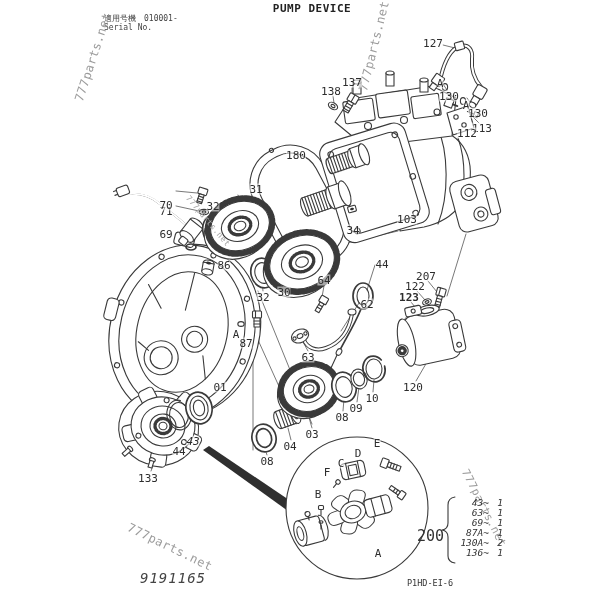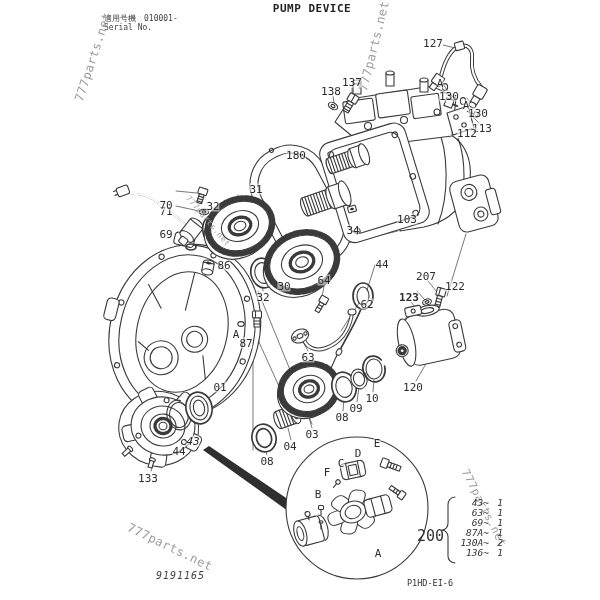--- a/index.html
+++ b/index.html
@@ -16,21 +16,21 @@
   #wm3{left:208px;top:221px;transform:translate(-50%,-50%) rotate(50deg);font-size:8px;color:#a8a8a8;}
   #wm4{left:170px;top:547px;transform:translate(-50%,-50%) rotate(26deg);}
   #wm5{left:484px;top:508px;transform:translate(-50%,-50%) rotate(63deg);font-size:11px;}
   .plabel{position:absolute;transform:translate(-50%,-50%);font-size:11px;color:#2d2d2d;
           white-space:nowrap;background:rgba(255,255,255,.55);line-height:11px;}
   #legend-rows{left:452px;top:498px;font-size:9.5px;line-height:10px;color:#333;font-style:italic;}
   .lrow{display:flex;}
   .lrow .ref{width:37px;text-align:right;}
   .lrow .qty{width:14px;text-align:right;}
   #g200{left:417px;top:527px;width:26px;text-align:right;font-size:15px;}
-  #dwg{left:156px;top:570px;font-size:10px;font-style:italic;letter-spacing:1px;color:#444;}
+  #dwg{left:140px;top:570px;font-size:14px;font-style:italic;letter-spacing:1px;color:#444;}
   #sheet{left:407px;top:578px;font-size:8.5px;color:#333;}
   svg#art{position:absolute;left:0;top:0;}
   #art *{stroke:#3a3a3a;stroke-width:1.1;fill:none;stroke-linecap:round;stroke-linejoin:round;}
   #art .f{fill:#fff;}
   #art .fk{fill:#2f2f2f;stroke:none;}
   #art .t{stroke-width:0.8;stroke:#555;}
   #art .w2{stroke-width:1.7;}
   #art .teeth{stroke-width:6;stroke-dasharray:2.2 2;}
   #art .spl{stroke-width:3.4;stroke-dasharray:1.5 1.5;}
   #art .tube{stroke-width:4;}
@@ -543,29 +543,29 @@
     <span class="plabel" style="left: 482px; top: 128px;">113</span>
     <span class="plabel" style="left: 467px; top: 133px;">112</span>
     <span class="plabel" style="left: 296px; top: 155px;">180</span>
     <span class="plabel" style="left: 220px; top: 189px; margin-left: 36px;">31</span>
     <span class="plabel" style="left: 213px; top: 206px;">32</span>
     <span class="plabel" style="left: 166px; top: 190px; margin-top: 21px;">71</span>
     <span class="plabel" style="left: 166px; top: 205px;">70</span>
     <span class="plabel" style="left: 166px; top: 234px;">69</span>
     <span class="plabel" style="left: 224px; top: 265px;">86</span>
     <span class="plabel" style="left: 263px; top: 297px;">32</span>
-    <span class="plabel" style="left: 284px; top: 286px;">30</span>
+    <span class="plabel" style="left: 284px; top: 292px;">30</span>
     <span class="plabel" style="left: 407px; top: 219px;">103</span>
     <span class="plabel" style="left: 353px; top: 230px;">34</span>
     <span class="plabel" style="left: 382px; top: 264px;">44</span>
     <span class="plabel" style="left: 324px; top: 280px;">64</span>
     <span class="plabel" style="left: 367px; top: 304px;">62</span>
     <span class="plabel" style="left: 308px; top: 357px;">63</span>
     <span class="plabel" style="left: 426px; top: 276px;">207</span>
-    <span class="plabel" style="left: 415px; top: 286px; margin-left: 40px;">122</span>
+    <span class="plabel" style="left: 415px; top: 286px;">122</span>
     <span class="plabel" style="left: 409px; top: 297px; font-weight: bold;">123</span>
     <span class="plabel" style="left: 413px; top: 387px;">120</span>
     <span class="plabel" style="left: 236px; top: 334px;">A</span>
     <span class="plabel" style="left: 246px; top: 343px;">87</span>
     <span class="plabel" style="left: 220px; top: 387px;">01</span>
     <span class="plabel" style="left: 193px; top: 441px; font-style: italic;">43</span>
     <span class="plabel" style="left: 179px; top: 451px;">44</span>
     <span class="plabel" style="left: 148px; top: 478px;">133</span>
     <span class="plabel" style="left: 267px; top: 461px;">08</span>
     <span class="plabel" style="left: 290px; top: 446px;">04</span>

